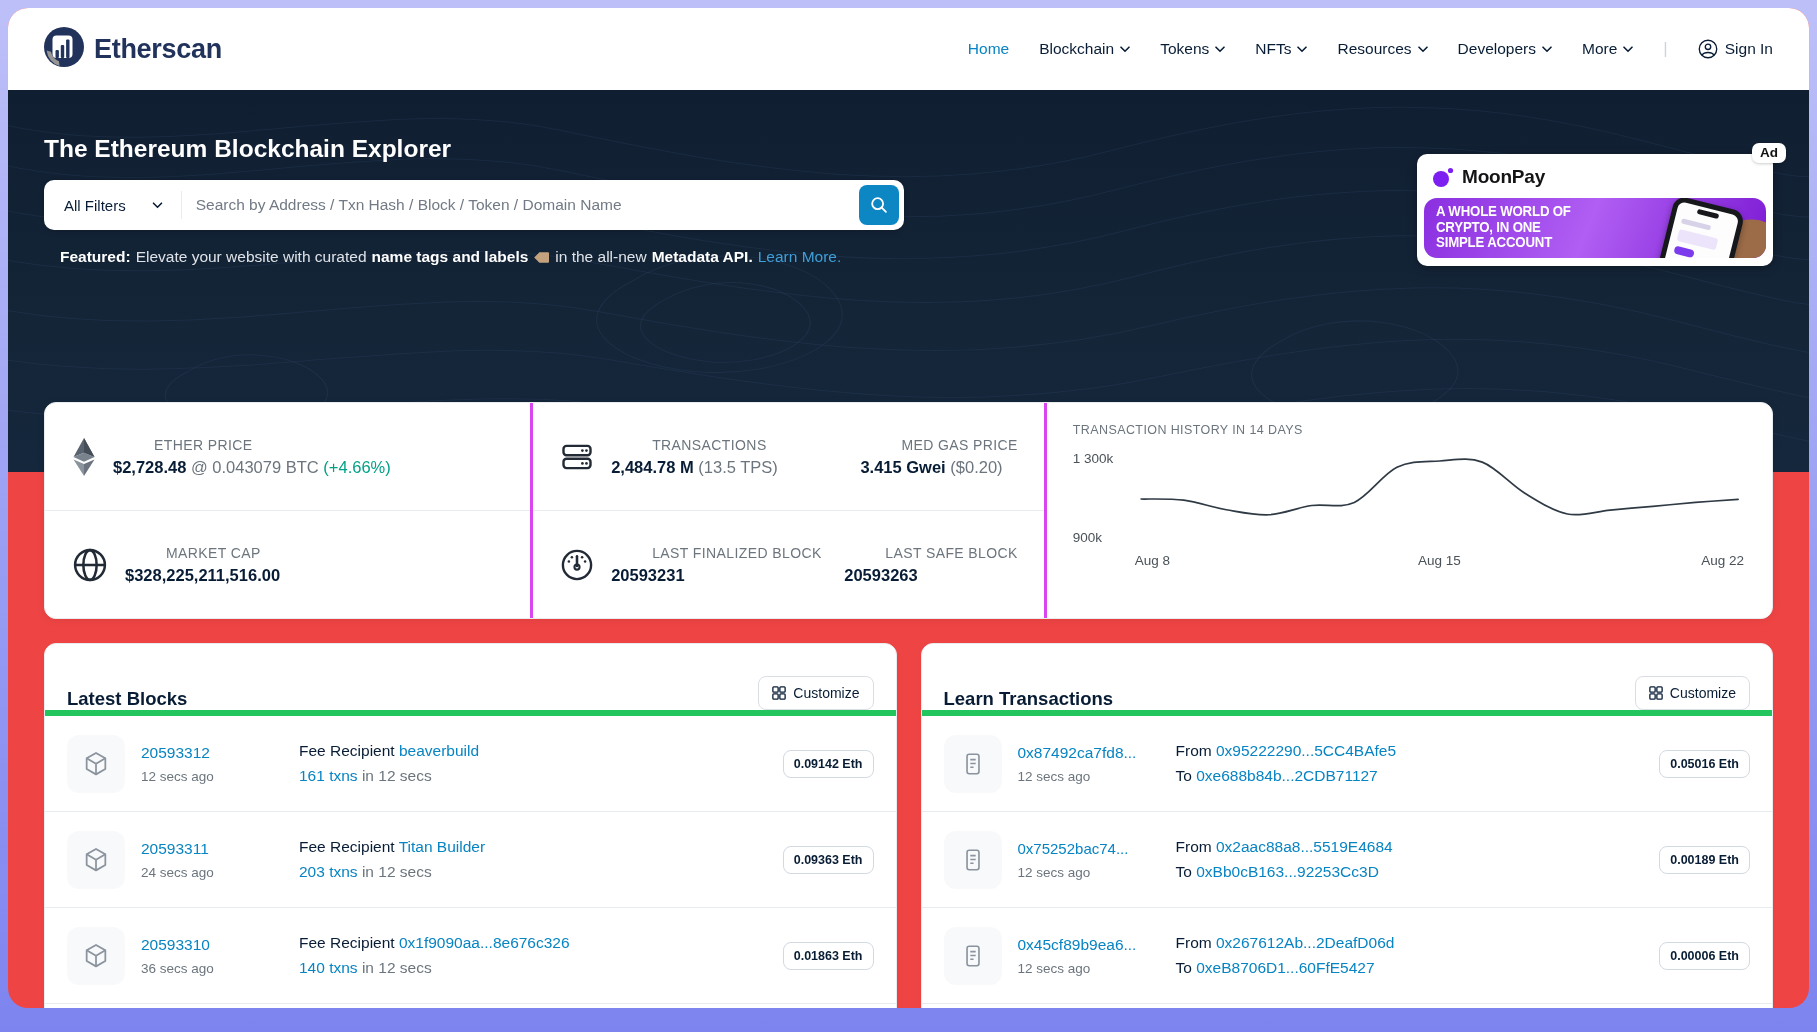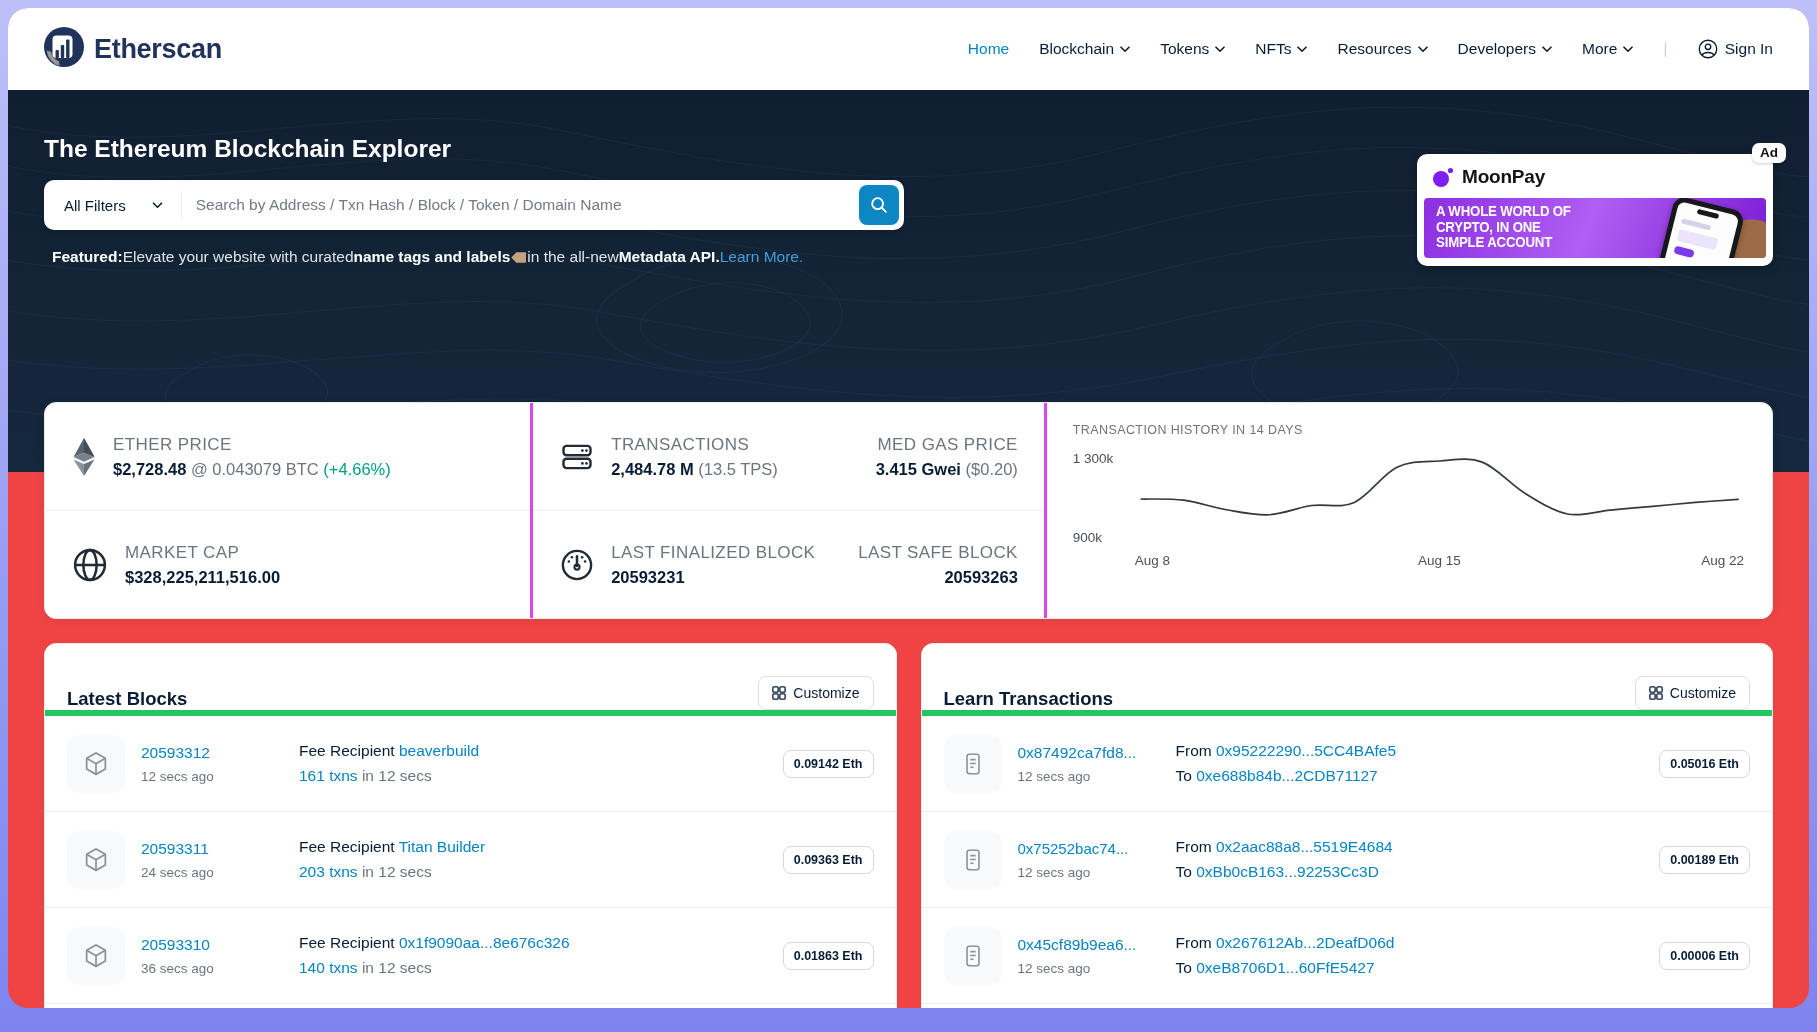--- a/index.html
+++ b/index.html
@@ -28,51 +28,51 @@
   .hero{position:relative;height:382px;background:linear-gradient(180deg,#101e31 0%,#142538 60%,#15273c 100%);overflow:hidden;}
   .hero svg.topo{position:absolute;inset:0;width:100%;height:100%;}
   .hero-inner{position:relative;display:flex;padding:0 36px;}
   .hero-left{flex:1;padding-top:44px;}
   .hero-title{margin:0;font-size:24.5px;line-height:30px;font-weight:700;color:#ffffff;}
   .searchbar{margin-top:16px;width:855px;height:50px;background:#fff;border-radius:10px;display:flex;align-items:center;padding:0 5px 0 0;box-shadow:0 1px 4px rgba(0,0,0,.25);}
   .filters{display:flex;align-items:center;gap:26px;padding:0 18px 0 20px;height:28px;border-right:1px solid #e9ecef;color:#081d35;font-size:15px;cursor:pointer;}
   .search-input{flex:1;border:none;outline:none;font-size:15.5px;color:#081d35;padding:0 14px;font-family:inherit;background:transparent;}
   .search-input::placeholder{color:#717a85;}
   .search-btn{width:40px;height:40px;border:none;border-radius:8px;background:#0d87c3;display:flex;align-items:center;justify-content:center;cursor:pointer;}
-  .featured{margin:18px 0 0 8px;font-size:15.5px;color:#dfe3e8;display:flex;align-items:center;flex-wrap:wrap;}
+  .featured{margin:18px 0 0 16px;font-size:15.5px;color:#dfe3e8;display:flex;align-items:center;gap:5px;flex-wrap:wrap;}
   .featured b{color:#fff;font-weight:700;}
   .featured .lm{color:#3f9fd8;cursor:pointer;}
   
   .ad-card{position:relative;width:356px;height:112px;margin-top:64px;background:#fff;border-radius:10px;box-shadow:0 2px 10px rgba(0,0,0,.3);}
   .ad-badge{position:absolute;top:-11px;right:-13px;background:#fff;border-radius:7px;padding:2px 8px 3px;font-size:13.5px;font-weight:600;color:#111;box-shadow:0 1px 3px rgba(0,0,0,.2);}
   .ad-logo-row{display:flex;align-items:center;gap:7px;height:42px;padding:2px 0 0 14px;}
   .ad-brand{font-size:19px;font-weight:700;color:#141416;letter-spacing:-0.2px;}
-  .ad-banner{position:relative;margin:0 7px;height:60px;border-radius:4px;overflow:hidden;background:linear-gradient(112deg,#8b2fe0 0%,#b05ef3 48%,#7c1bd4 100%);}
+  .ad-banner{position:relative;margin:0 7px;height:60px;border-radius:13px;overflow:hidden;background:linear-gradient(112deg,#8b2fe0 0%,#b05ef3 48%,#7c1bd4 100%);}
   .ad-text{position:absolute;left:12px;top:6px;font-size:13.8px;line-height:15.5px;font-weight:800;color:#fff;letter-spacing:-0.2px;transform:scaleX(.96);transform-origin:left;}
   .ad-phone{position:absolute;right:34px;top:4px;width:62px;height:110px;background:#fdfdfd;border:5px solid #17181c;border-radius:12px;transform:rotate(14deg);box-shadow:0 2px 6px rgba(0,0,0,.35);}
   .ad-phone .notch{position:absolute;left:50%;top:3px;transform:translateX(-50%);width:22px;height:5px;border-radius:3px;background:#17181c;}
   .ad-phone .l1{position:absolute;left:7px;top:16px;width:30px;height:5px;border-radius:2px;background:#d8d2e8;}
   .ad-phone .l2{position:absolute;left:7px;top:27px;width:40px;height:12px;border-radius:3px;background:#ece4fb;}
   .ad-phone .l3{position:absolute;left:7px;top:44px;width:20px;height:8px;border-radius:4px;background:#7c3aed;}
   .ad-hand{position:absolute;right:-16px;bottom:-26px;width:84px;height:62px;background:#9c6b47;border-radius:50% 40% 10% 50%;transform:rotate(-14deg);}
   
   .content{padding:0 36px;}
   .stats-card{position:relative;margin-top:-70px;background:#fff;border:1px solid #e9ecef;border-radius:12px;box-shadow:0 1px 8px rgba(0,0,0,.08);display:flex;}
   .stat-col{flex:0.95;display:flex;flex-direction:column;}
   .stat-col.mid{flex:1;}
   .stat-col.chartc{flex:1.42;}
   .stat-col + .stat-col{border-left:3px solid #d946ef;}
   .stat-cell{height:107px;display:flex;align-items:center;gap:16px;padding:0 26px;}
   .stat-cell + .stat-cell{border-top:1px solid #e9ecef;}
   .stat-pair{flex:1;display:flex;align-items:center;justify-content:space-between;}
-  .stat-label{font-size:17px;letter-spacing:.4px;color:#6c757d;margin-bottom:5px;}
+  .stat-label{font-size:14px;letter-spacing:.4px;color:#6c757d;margin-bottom:5px;margin-left:41px;}
   .stat-value{font-size:16.5px;font-weight:600;color:#081d35;}
   .stat-value .gray{color:#6c757d;font-weight:400;}
   .stat-value .green{color:#00a186;font-weight:400;}
-  .right-block{text-align:right;}
+  .right-block{}
   .sicon{flex:0 0 auto;display:flex;align-items:center;}
   
   .chart-col-inner{padding:20px 28px 10px 26px;display:flex;flex-direction:column;height:100%;box-sizing:border-box;}
   .chart-title{font-size:12.5px;letter-spacing:.4px;color:#6c757d;}
   .chart-wrap{display:flex;margin-top:14px;}
   .chart-ylabels{width:62px;display:flex;flex-direction:column;justify-content:space-between;align-items:flex-start;padding:0 6px 2px 0;box-sizing:border-box;font-size:13.5px;color:#4a5258;}
   .chart-plot{flex:1;height:96px;}
   .chart-xlabels{position:relative;height:20px;margin:4px 0 0 62px;font-size:13.5px;color:#4a5258;}
   .chart-xlabels span{position:absolute;top:2px;}
   .xl-0{left:0;}

